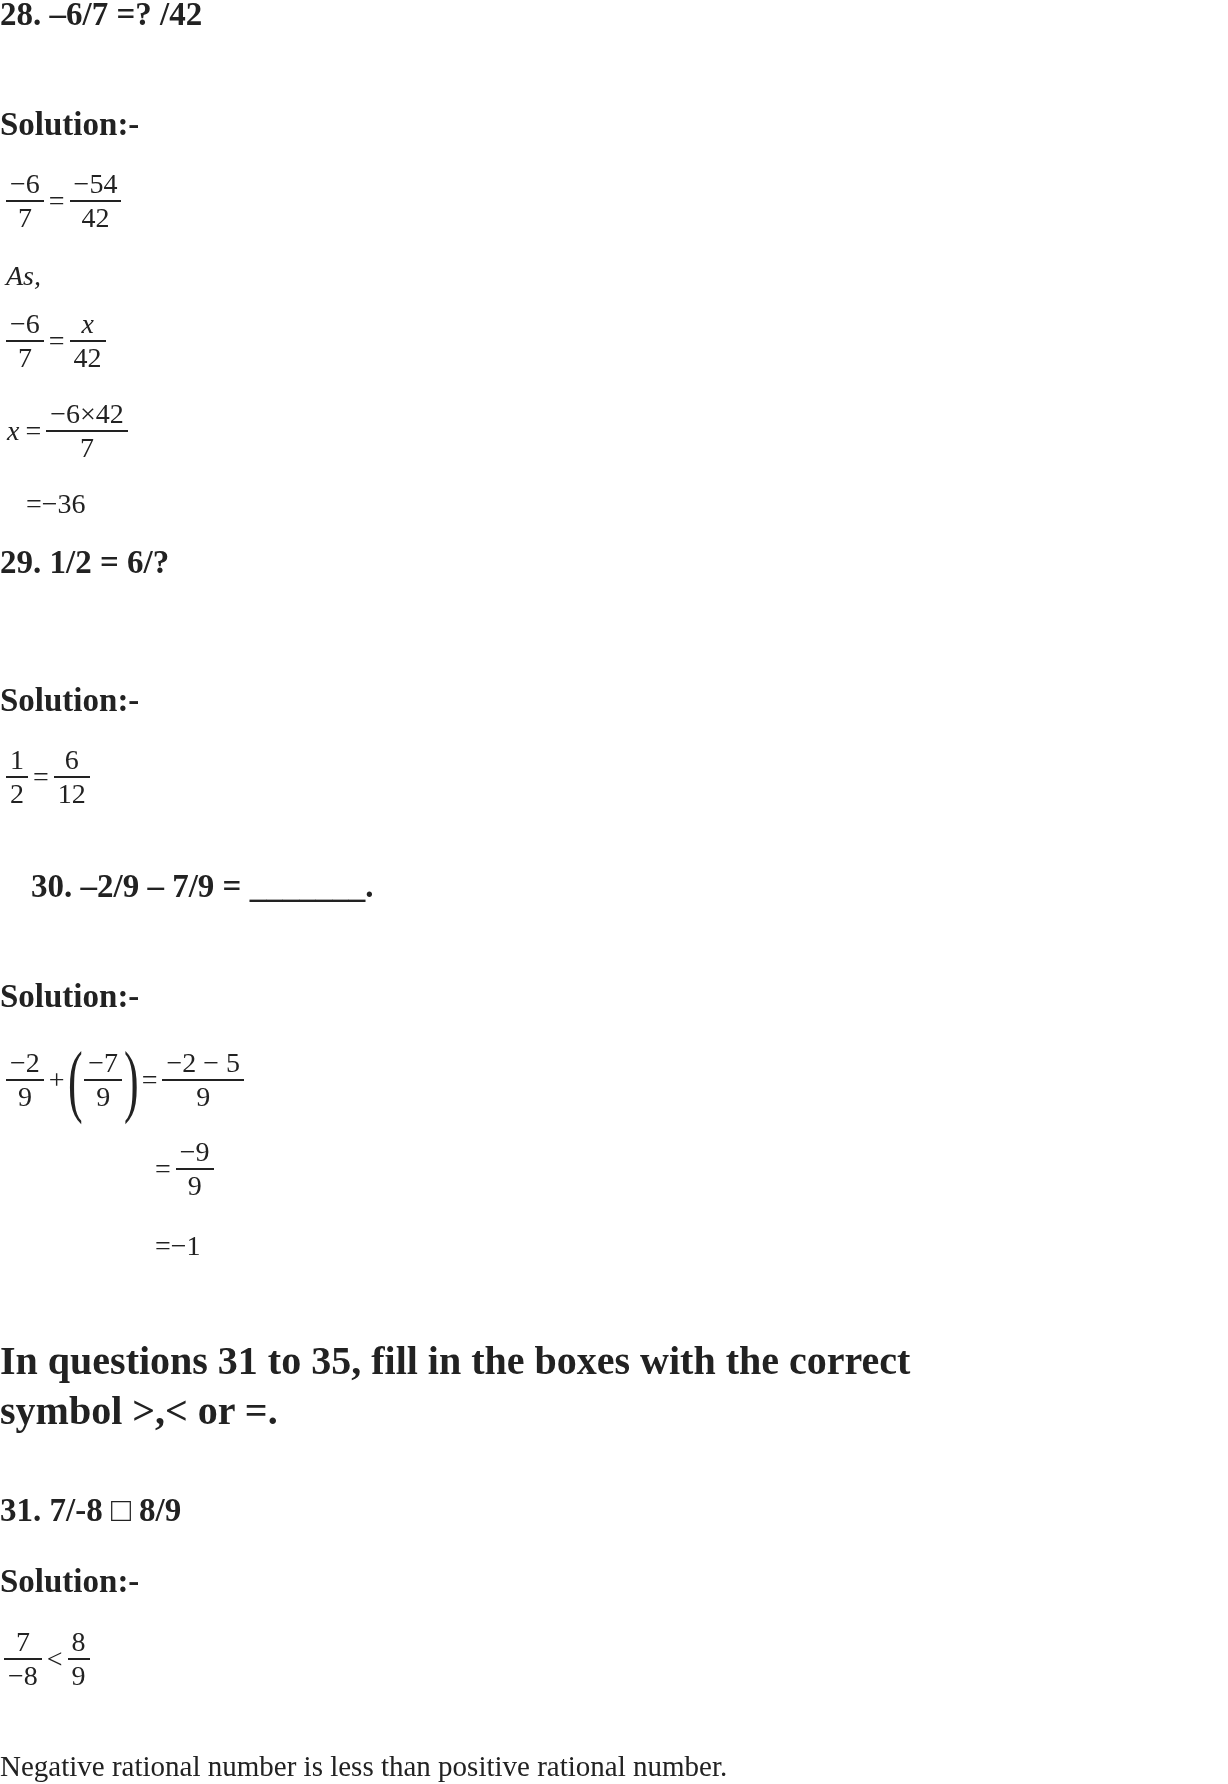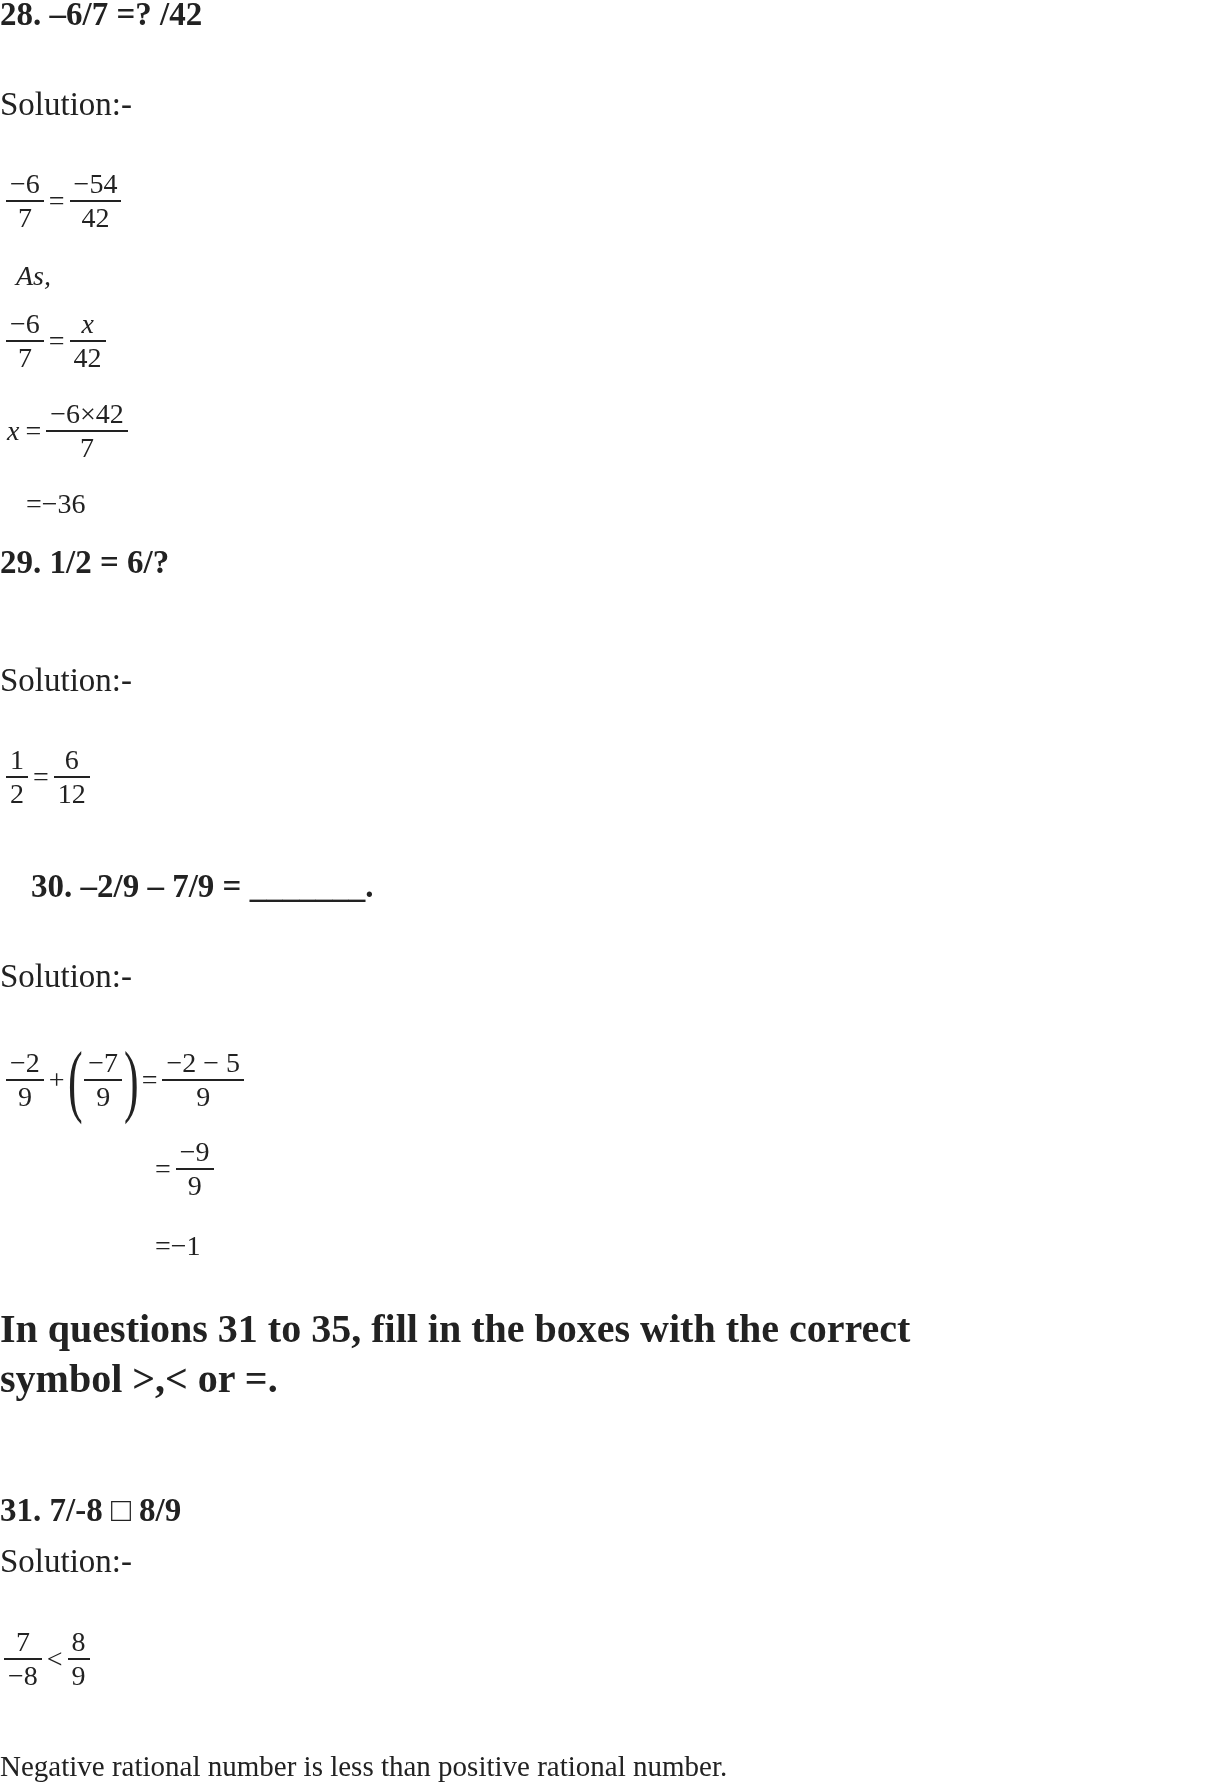--- a/index.html
+++ b/index.html
@@ -1,19 +1,19 @@
 <!DOCTYPE html>
 <html><head>
 <meta charset="utf-8">
 <style>
   html, body { margin:0; padding:0; background:#ffffff; }
   body { width:1228px; height:1784px; position:relative; overflow:hidden; color:#222; font-family:"Liberation Serif", serif; }
   .abs { position:absolute; left:0; white-space:nowrap; }
   .q { font-weight:bold; font-size:33px; line-height:36px; }
-  .sol { font-weight:normal; font-size:33px; line-height:36px; }
+  .sol { font-weight:bold; font-size:33px; line-height:36px;margin-top:20px; }
   .big { font-weight:bold; font-size:40px; line-height:50px; }
   .note { font-size:29px; line-height:32px;text-align:center; }
   .math { font-size:28px; display:flex; align-items:center; }
   .frac { display:inline-flex; flex-direction:column; align-items:center; margin:0 2px; }
   .frac .n, .frac .d { line-height:32px; padding:0 4px; }
   .frac .bar { align-self:stretch; border-top:2px solid #222; height:0; }
   .op { padding:0 3px; line-height:32px; }
   .it { font-style:italic; }
   .paren { font-size:80px; font-weight:100; line-height:80px; transform:scaleX(0.55); display:inline-block; margin:0 -6px; }
 </style>
@@ -30,21 +30,21 @@
       <span class="d">7</span>
     </span>
   <span class="op">=</span>
   <span class="frac">
       <span class="n">−54</span>
       <span class="bar"></span>
       <span class="d">42</span>
     </span>
 </div>
 
-<div class="abs math it" style="top:260px; left:16px;">As,</div>
+<div class="abs math it" style="top:260px; left:6px;">As,</div>
 
 <div class="abs math" style="top:308px; left:4px;">
   <span class="frac">
       <span class="n">−6</span>
       <span class="bar"></span>
       <span class="d">7</span>
     </span>
   <span class="op">=</span>
   <span class="frac">
       <span class="n it">x</span>
@@ -111,21 +111,21 @@
   <span class="op">=</span>
   <span class="frac">
       <span class="n">−9</span>
       <span class="bar"></span>
       <span class="d">9</span>
     </span>
 </div>
 
 <div class="abs math" style="top:1230px; left:155px;">=−1</div>
 
-<div class="abs big" style="top:1304px; width:1016px; white-space:normal;">In questions 31 to 35, fill in the boxes with the correct symbol &gt;,&lt; or =.</div>
+<div class="abs big" style="top:1336px; width:1016px; white-space:normal;">In questions 31 to 35, fill in the boxes with the correct symbol &gt;,&lt; or =.</div>
 
 <div class="abs q" style="top:1492px;">31. 7/-8 □ 8/9</div>
 <div class="abs sol" style="top:1543px;">Solution:-</div>
 
 <div class="abs math" style="top:1626px; left:2px;">
   <span class="frac">
       <span class="n">7</span>
       <span class="bar"></span>
       <span class="d">−8</span>
     </span>

